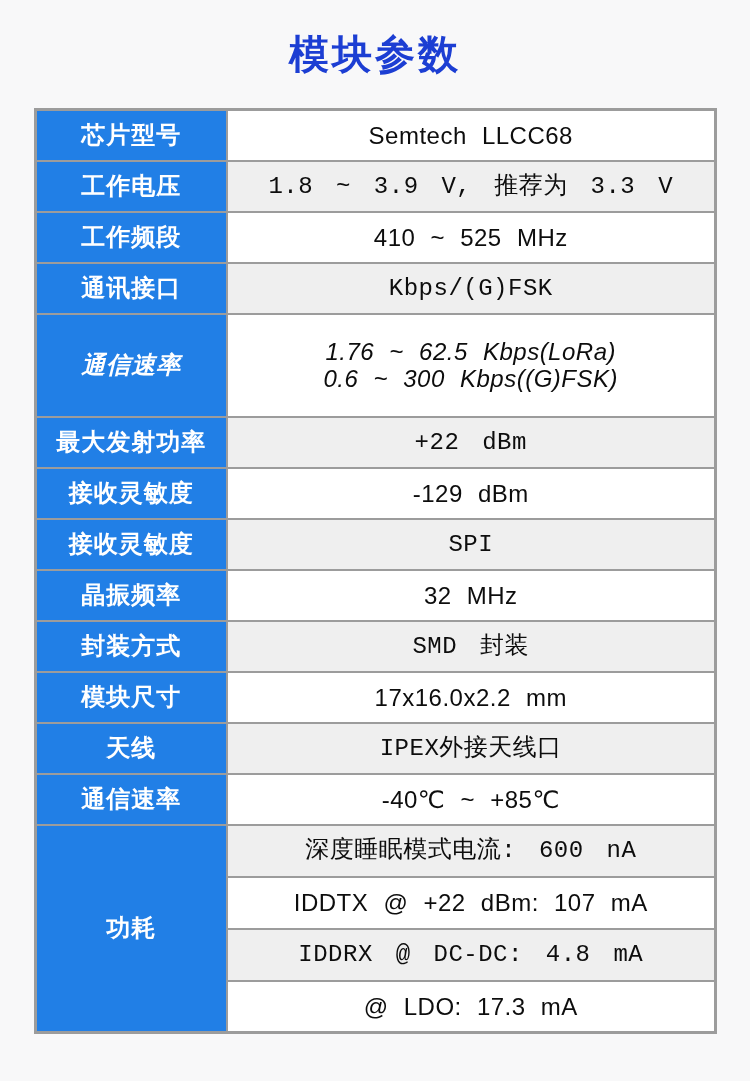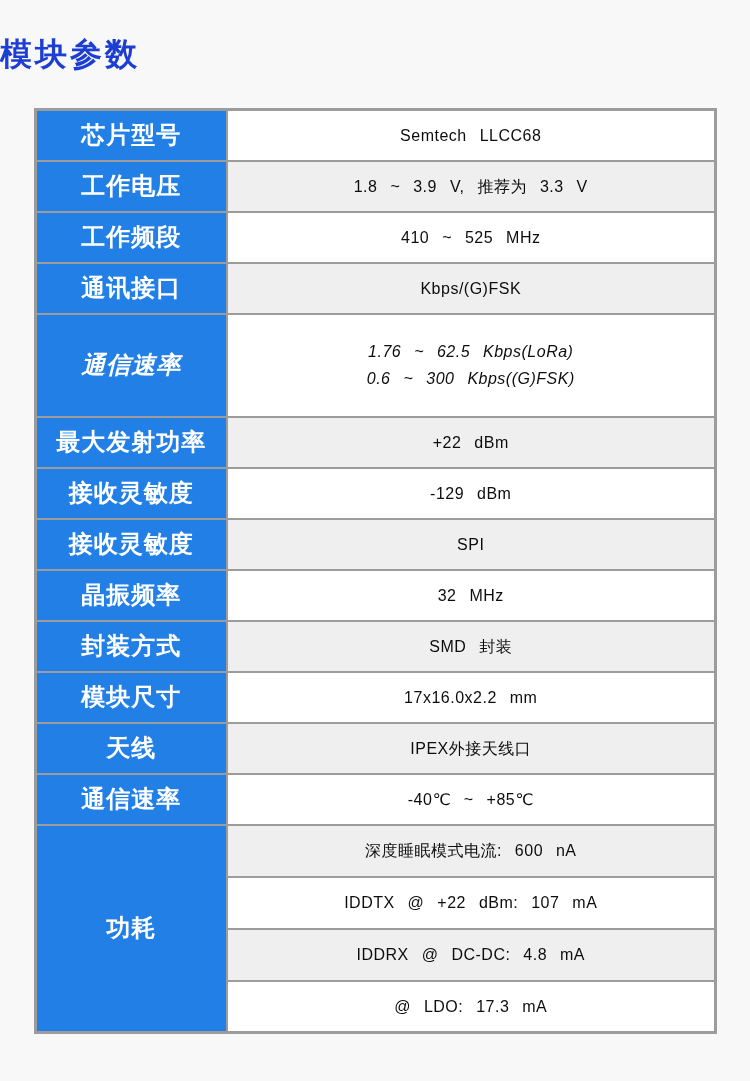--- a/index.html
+++ b/index.html
@@ -11,21 +11,22 @@
     height: 1081px;
     background: #f8f8f9;
     font-family: "Liberation Sans", "DejaVu Sans", sans-serif;
     -webkit-font-smoothing: antialiased;
   }
   .page-title {
     margin: 0;
     padding-top: 30px;
     height: 48px;
     line-height: 48px;
-    font-size: 32px;
+    text-align: center;
+    font-size: 40px;
     font-weight: bold;
     letter-spacing: 3px;
     color: #1c3ed3;
   }
   table.spec-table {
     width: 683px;
     margin: 30px auto 0 auto;
     border-collapse: collapse;
     table-layout: fixed;
     background: #7dd3fc;
@@ -45,25 +46,25 @@
   th.param-label {
     background: #217fe6;
     color: #ffffff;
     font-size: 24px;
     font-weight: bold;
     letter-spacing: 1px;
   }
   td.param-value {
     background: #ffffff;
     color: #0d0d0d;
-    font-size: 16px;
+    font-size: 24px;
     word-spacing: 8px;
     letter-spacing: 0.5px;
   }
-  td.param-value.shaded { background: #efefef; }
+  td.param-value.shaded { background: #efefef; font-family: Liberation Mono, monospace; }
   td.param-value .value-line { line-height: 27px; }
 </style>
 </head>
 <body>
 
 <h1 class="page-title">模块参数</h1>
 
 <table class="spec-table">
   <colgroup>
     <col class="label-col">

